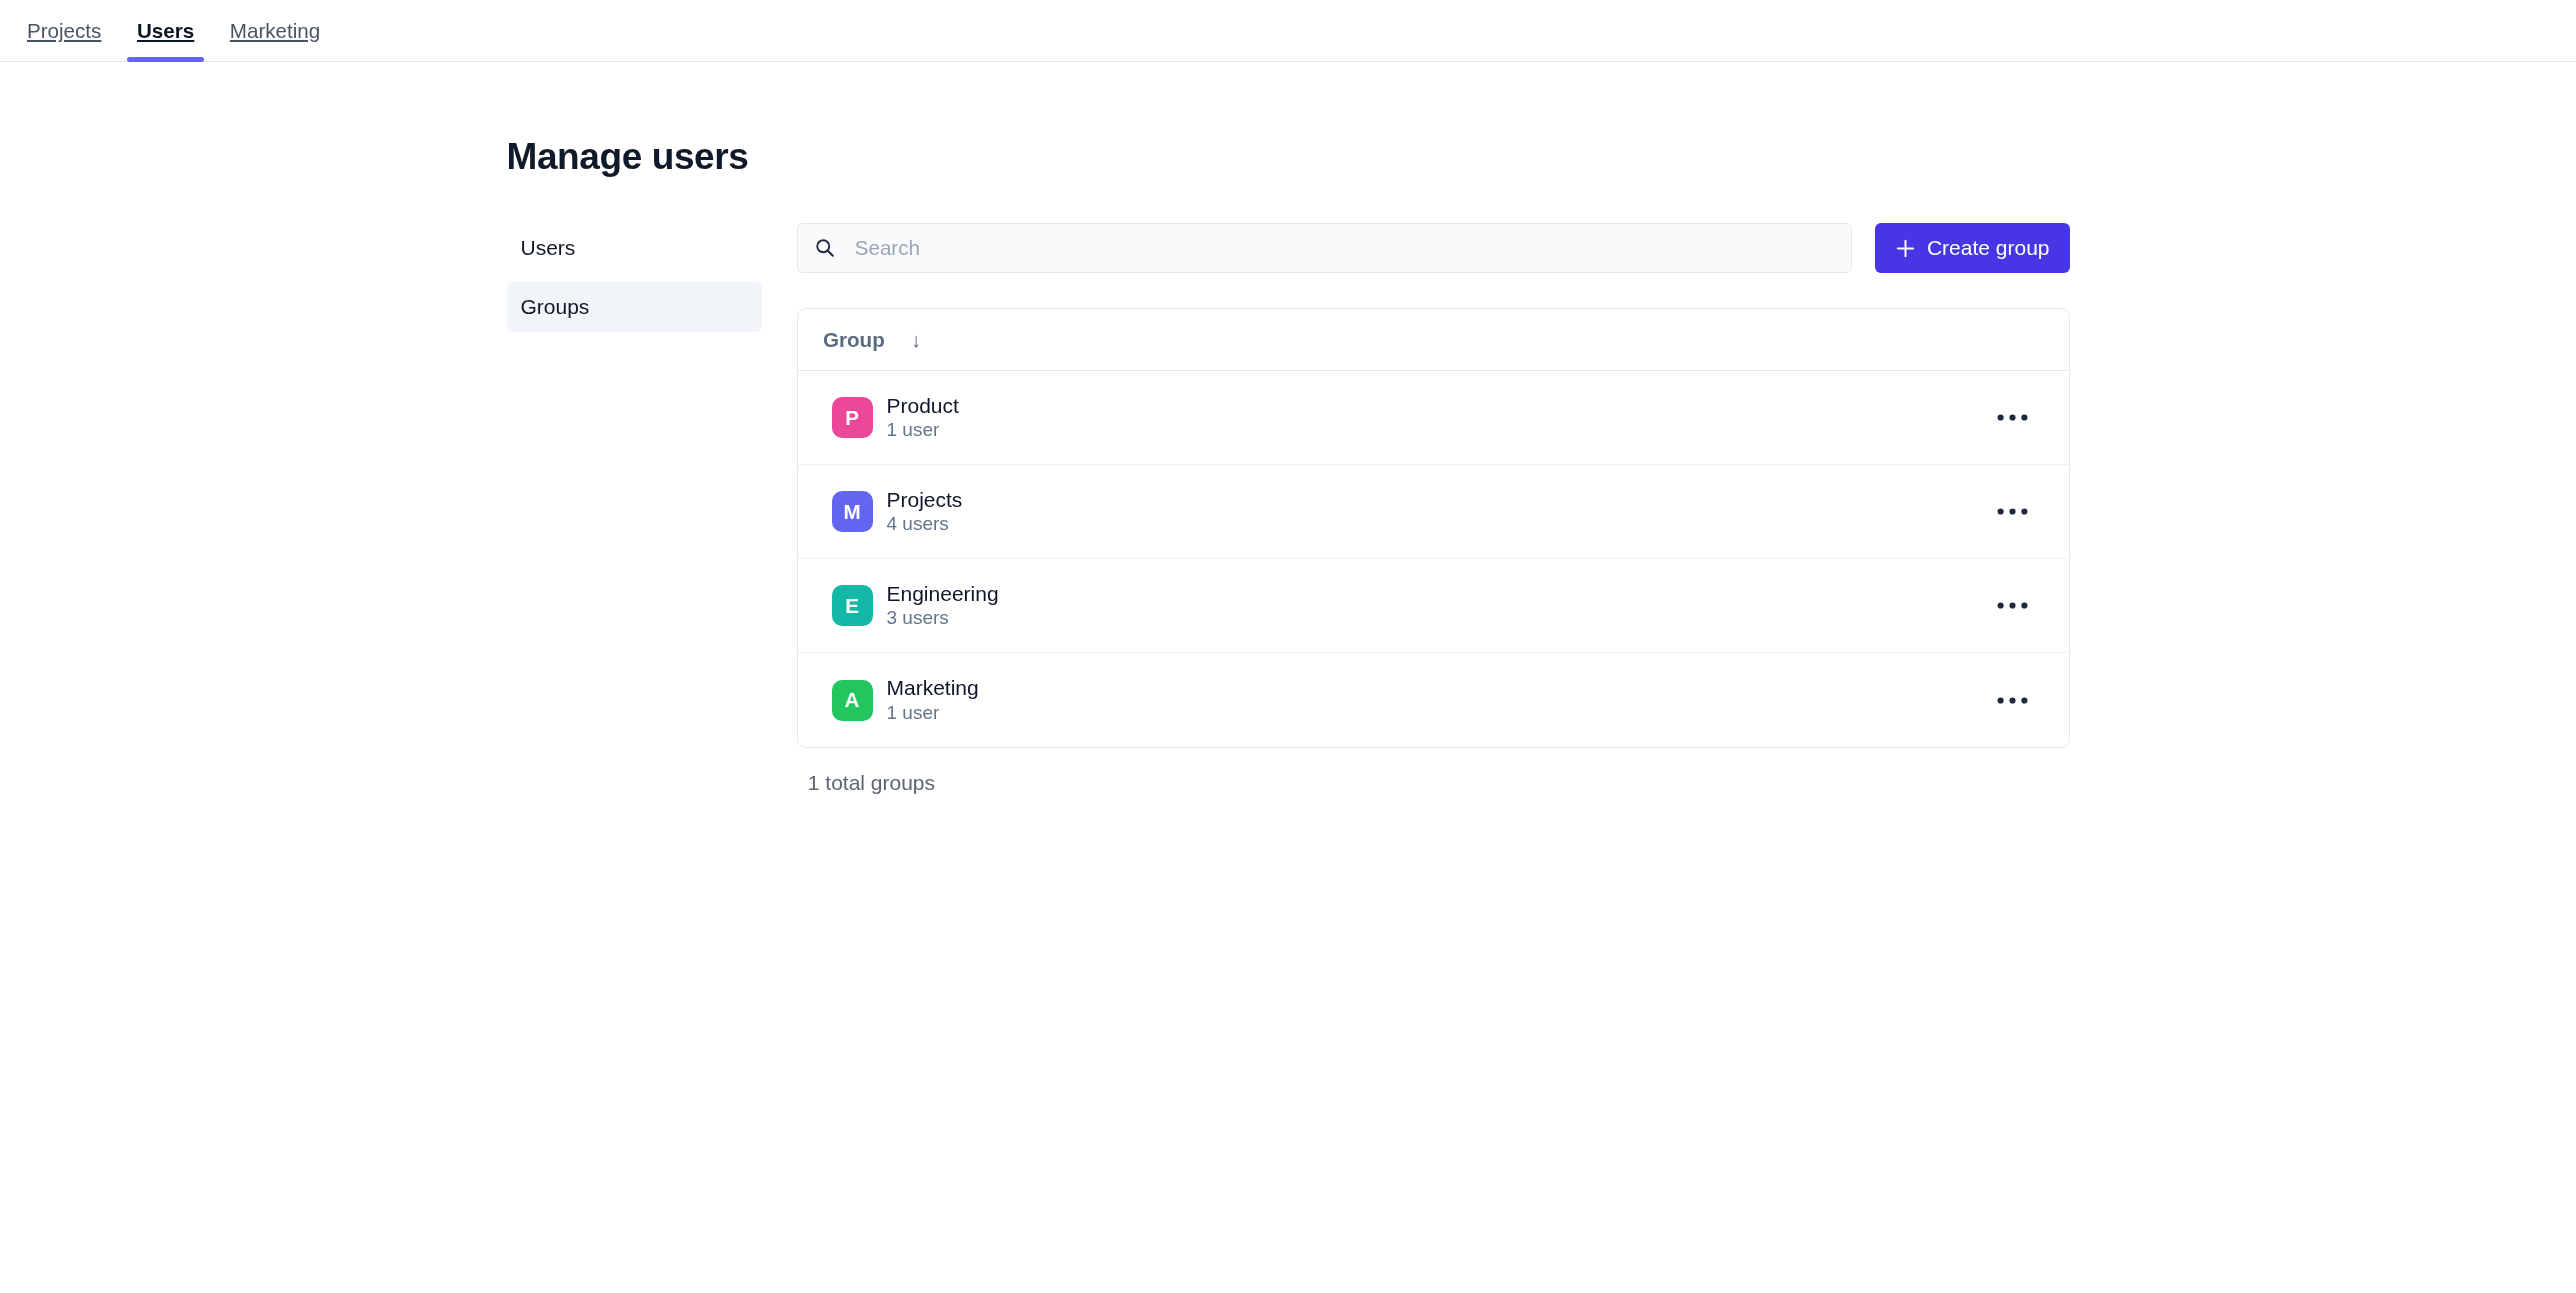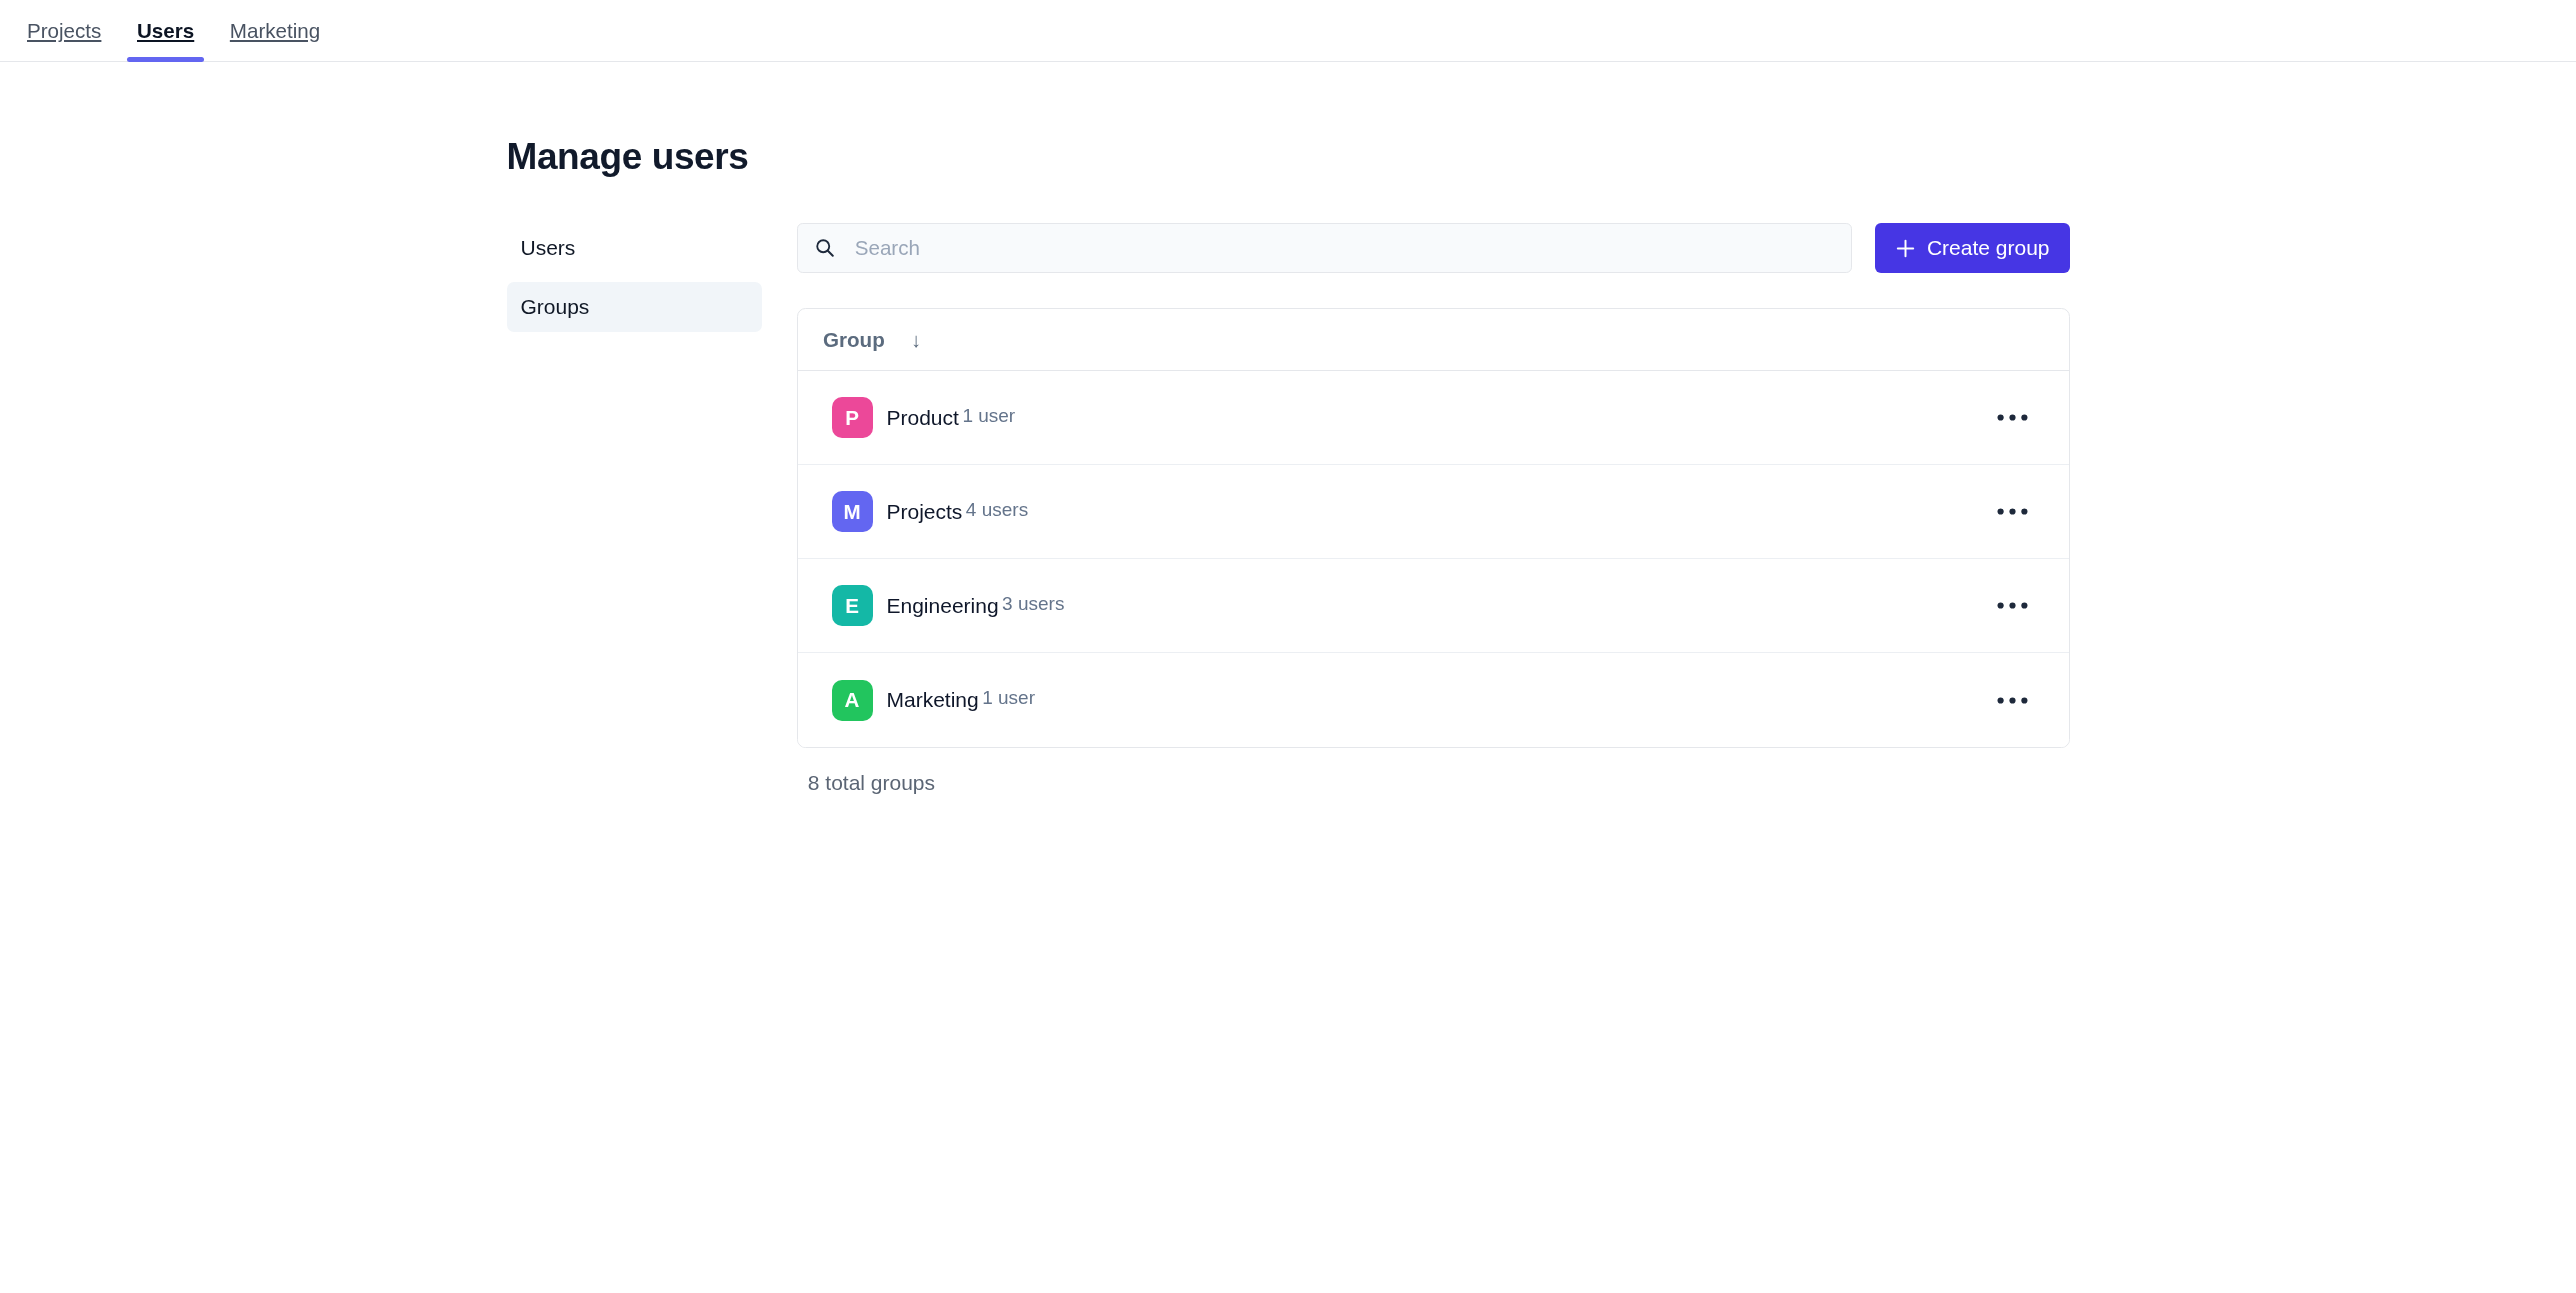--- a/index.html
+++ b/index.html
@@ -86,21 +86,21 @@
     cursor:pointer;
   }
   .sort-glyph{font-size:20.6px;font-weight:700;color:#5B6B7E;}
   .row{height:94px;display:flex;align-items:center;padding:0 34px;border-bottom:1.4px solid var(--line-soft);cursor:pointer;background:#fff;}
   .row:last-child{border-bottom:none;}
   .g-avatar{
     width:41px;height:41px;border-radius:10px;flex:none;
     display:flex;align-items:center;justify-content:center;
     color:#fff;font-size:20.6px;font-weight:600;
   }
-  .g-text{margin-left:14px;display:flex;flex-direction:row;gap:3.5px;justify-content:flex-end;}
+  .g-text{margin-left:14px;display:flex;flex-direction:column;gap:3.5px;justify-content:flex-end;}
   .g-name{font-size:21px;font-weight:500;color:var(--ink);line-height:1.1;}
   .g-members{font-size:19px;color:var(--muted);line-height:1.1;}
   .row-menu{
     margin-left:auto;width:45px;height:43px;display:flex;align-items:center;justify-content:center;
     background:none;border:none;cursor:pointer;border-radius:5.7px;
   }
   .ellipsis circle{fill:#1E293B;}
   .summary{margin:23px 0 0 11.3px;font-size:21px;color:#5B6574;}
 </style>
 </head>
@@ -214,17 +214,17 @@
       <svg class="ellipsis" width="31" height="7" viewBox="0 0 44 10">
         <circle cx="5" cy="5" r="4.4"></circle>
                   <circle cx="22" cy="5" r="4.4"></circle>
                   <circle cx="39" cy="5" r="4.4"></circle>
       </svg>
     </button>
   </div>
 </div>
       </div>
 
-      <div class="summary">8 total groups</div>
+      <div class="summary">1 total groups</div>
     </section>
   </div>
 </main>
 
 
 </body></html>

